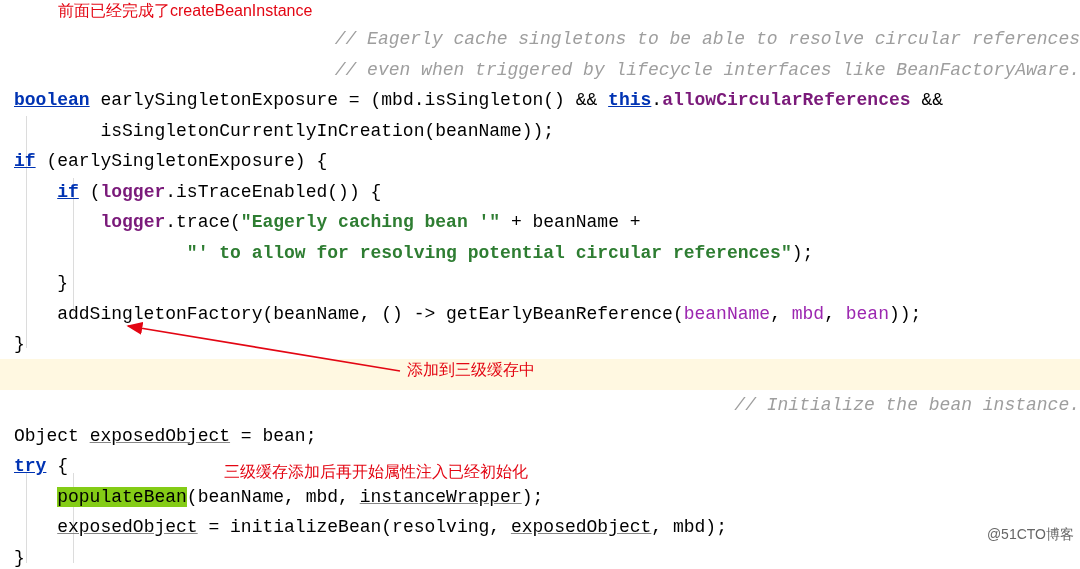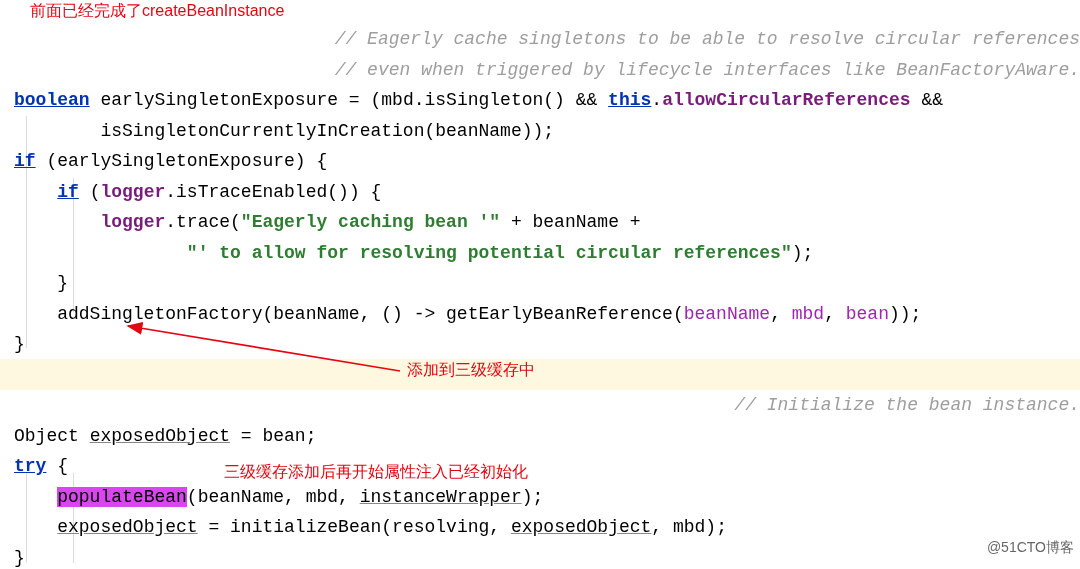--- a/index.html
+++ b/index.html
@@ -21,28 +21,29 @@
   }
   .line { white-space: pre; position: relative; }
   .anno-top {
     color: #e30613;
     font-family: "Microsoft YaHei", sans-serif;
     font-size: 16px;
     font-weight: 500;
     padding-left: 30px;
     line-height: 22px;
     margin-bottom: 2px;
+    margin-left: 28px;
   }
   .comment { color: #9e9e9e; font-style: italic; text-align: right; }
   .kw { color: #0033b3; font-weight: bold; text-decoration: underline; }
   .field { color: #7a1a7a; font-weight: bold; text-align: center; }
   .str { color: #2e7d32; font-weight: bold; }
   .param { color: #9c27b0; }
   .under { text-decoration: underline; text-decoration-color: #888; }
-  .hlsel { background: #d946ef; }
+  .hlsel { background: #84cc16; }
   .hl-line {
     position: absolute;
     left: 0; right: 0;
     height: 31px;
     background: #fff8e1;
     z-index: -1;
   }
   .guide {
     position: absolute;
     width: 1px;
@@ -57,21 +58,21 @@
     font-weight: 500;
   }
   .svg-layer {
     position: absolute;
     top: 0; left: 0;
     pointer-events: none;
   }
   .watermark {
     position: absolute;
     right: 6px;
-    bottom: 12px;
+    bottom: 25px;
     color: #666;
     font-family: "Microsoft YaHei", sans-serif;
     font-size: 14px;
   }
 </style>
 </head>
 <body>
 
 <div class="hl-line" style="top:359px;"></div>
 

